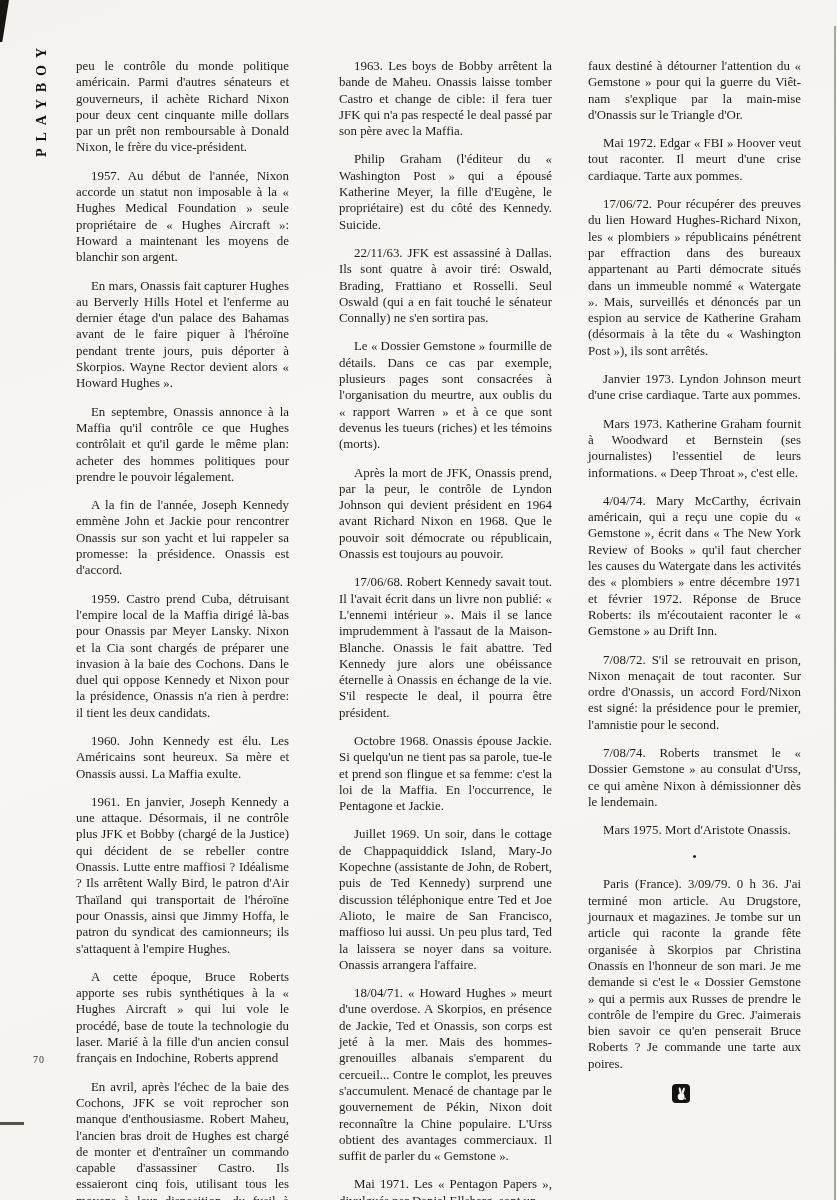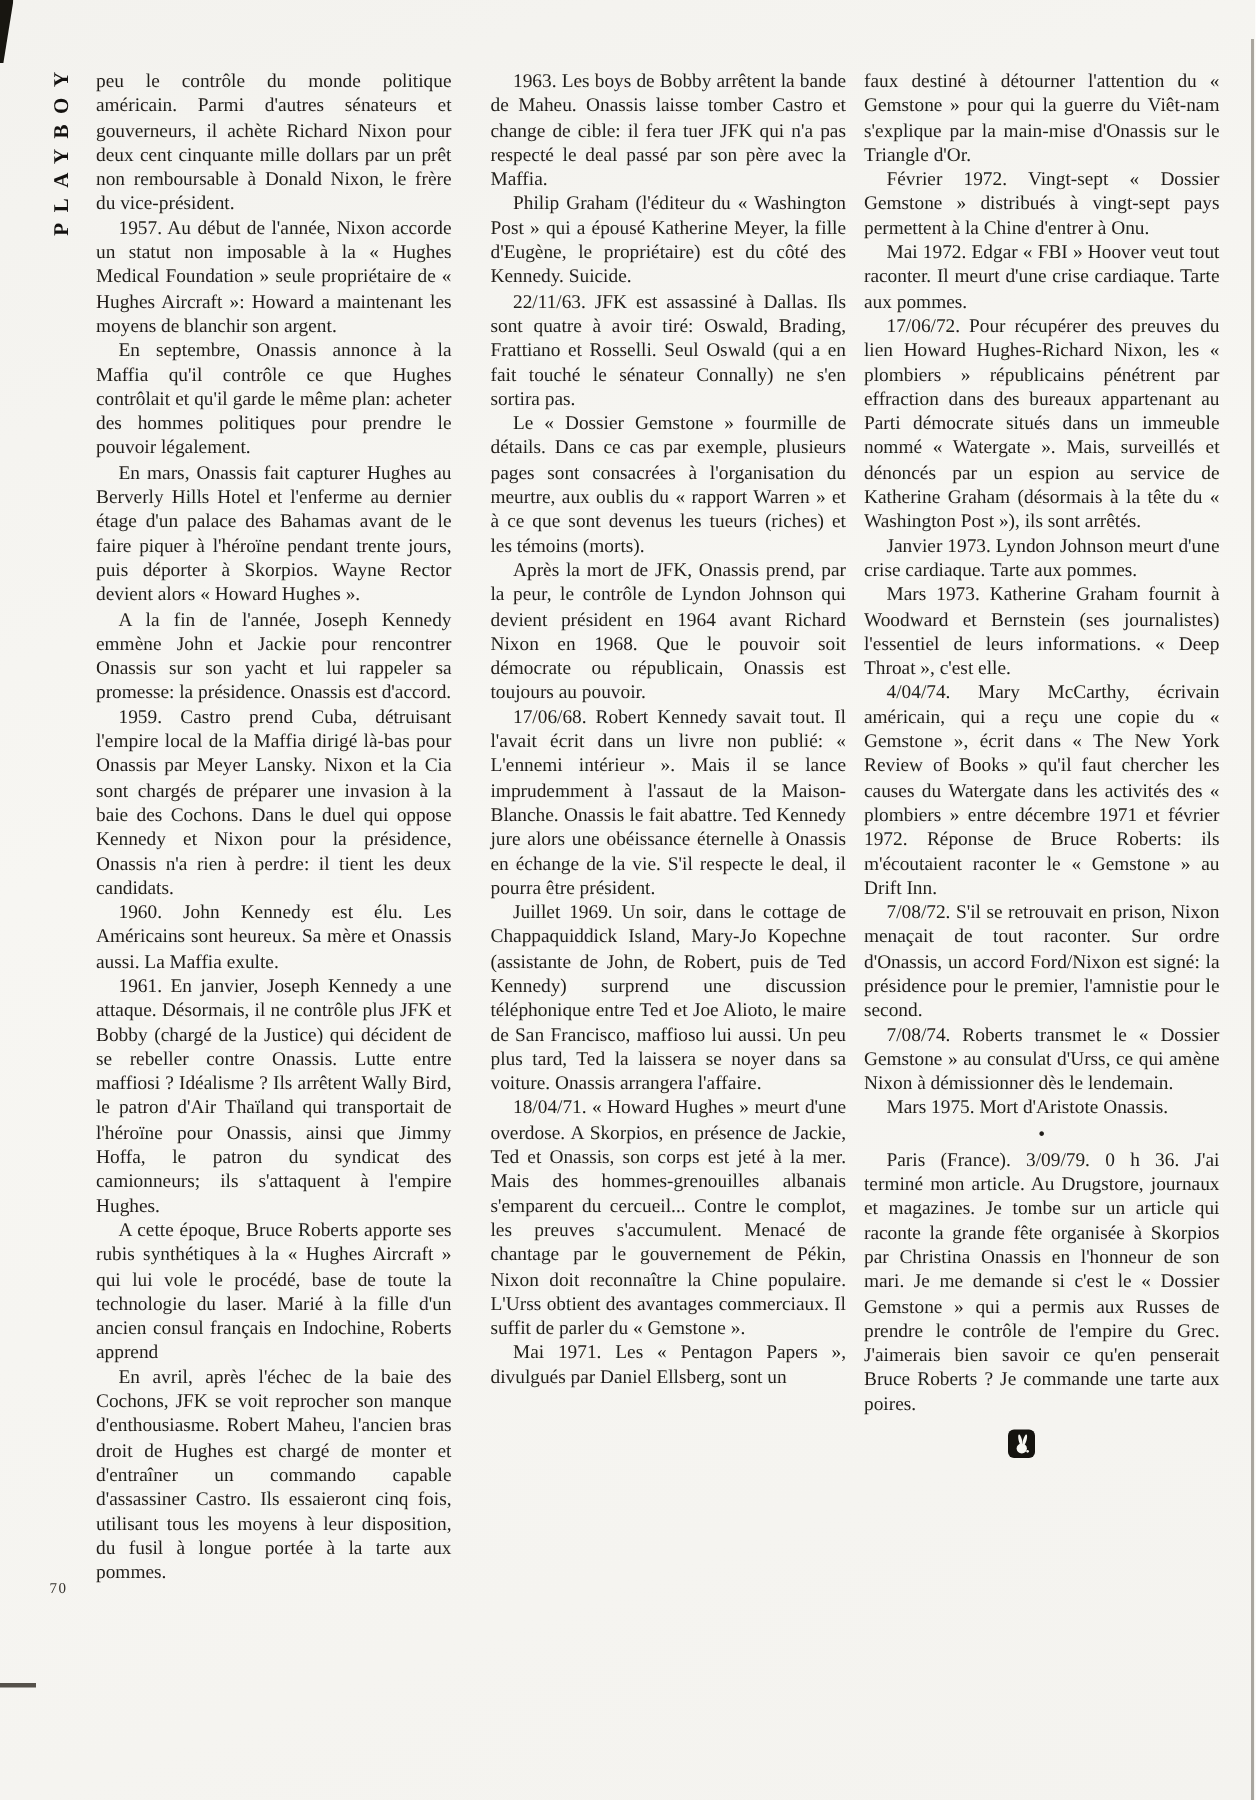--- a/index.html
+++ b/index.html
@@ -23,21 +23,21 @@
   
   .col{
     position:absolute;top:46px;width:237px;
     text-align:justify;
     font-size:12.9px;line-height:16.3px;
     color:#211e1a;
   }
   .col-1{left:64px;}
   .col-2{left:327px;}
   .col-3{left:576px;}
-  .para{margin:0;text-indent:15px;}
+  .para{margin:12px;text-indent:15px;}
   .para.cont{text-indent:0;}
   .ital{}
   .sep-bullet{
     margin:2px 0;text-align:center;text-indent:0;
     font-size:13px;line-height:14px;
   }
   
   .endmark-row{margin-top:9px;margin-left:96px;}
   .endmark{
     width:18px;height:19px;background:#15130f;border-radius:4px;
@@ -73,45 +73,45 @@
   <div class="artifact-right-edge"></div>
   <div class="artifact-bottom-dash"></div>
 
   <div class="spine">
     <span class="spine-text">PLAYBOY</span>
   </div>
 
   <div class="col col-1">
     <p class="para cont">peu le contrôle du monde politique américain. Parmi d'autres sénateurs et gouverneurs, il achète Richard Nixon pour deux cent cinquante mille dollars par un prêt non remboursable à Donald Nixon, le frère du vice-président.</p>
     <p class="para">1957. Au début de l'année, Nixon accorde un statut non imposable à la « Hughes Medical Foundation » seule propriétaire de « Hughes Aircraft »: Howard a maintenant les moyens de blanchir son argent.</p>
+    <p class="para">En mars, Onassis fait capturer Hughes au Berverly Hills Hotel et l'enferme au dernier étage d'un palace des Bahamas avant de le faire piquer à l'héroïne pendant trente jours, puis déporter à Skorpios. Wayne Rector devient alors « Howard Hughes ».</p>
     <p class="para">En septembre, Onassis annonce à la Maffia qu'il contrôle ce que Hughes contrôlait et qu'il garde le même plan: acheter des hommes politiques pour prendre le pouvoir légalement.</p>
-    <p class="para">En mars, Onassis fait capturer Hughes au Berverly Hills Hotel et l'enferme au dernier étage d'un palace des Bahamas avant de le faire piquer à l'héroïne pendant trente jours, puis déporter à Skorpios. Wayne Rector devient alors « Howard Hughes ».</p>
     <p class="para">A la fin de l'année, Joseph Kennedy emmène John et Jackie pour rencontrer Onassis sur son yacht et lui rappeler sa promesse: la présidence. Onassis est d'accord.</p>
     <p class="para">1959. Castro prend Cuba, détruisant l'empire local de la Maffia dirigé là-bas pour Onassis par Meyer Lansky. Nixon et la Cia sont chargés de préparer une invasion à la baie des Cochons. Dans le duel qui oppose Kennedy et Nixon pour la présidence, Onassis n'a rien à perdre: il tient les deux candidats.</p>
     <p class="para">1960. John Kennedy est élu. Les Américains sont heureux. Sa mère et Onassis aussi. La Maffia exulte.</p>
     <p class="para">1961. En janvier, Joseph Kennedy a une attaque. Désormais, il ne contrôle plus JFK et Bobby (chargé de la Justice) qui décident de se rebeller contre Onassis. Lutte entre maffiosi ? Idéalisme ? Ils arrêtent Wally Bird, le patron d'Air Thaïland qui transportait de l'héroïne pour Onassis, ainsi que Jimmy Hoffa, le patron du syndicat des camionneurs; ils s'attaquent à l'empire Hughes.</p>
     <p class="para">A cette époque, Bruce Roberts apporte ses rubis synthétiques à la « Hughes Aircraft » qui lui vole le procédé, base de toute la technologie du laser. Marié à la fille d'un ancien consul français en Indochine, Roberts apprend</p>
     <p class="para">En avril, après l'échec de la baie des Cochons, JFK se voit reprocher son manque d'enthousiasme. Robert Maheu, l'ancien bras droit de Hughes est chargé de monter et d'entraîner un commando capable d'assassiner Castro. Ils essaieront cinq fois, utilisant tous les moyens à leur disposition, du fusil à longue portée à la tarte aux pommes.</p>
   </div>
 
   <div class="col col-2">
     <p class="para">1963. Les boys de Bobby arrêtent la bande de Maheu. Onassis laisse tomber Castro et change de cible: il fera tuer JFK qui n'a pas respecté le deal passé par son père avec la Maffia.</p>
     <p class="para">Philip Graham (l'éditeur du « Washington Post » qui a épousé Katherine Meyer, la fille d'Eugène, le propriétaire) est du côté des Kennedy. Suicide.</p>
     <p class="para">22/11/63. JFK est assassiné à Dallas. Ils sont quatre à avoir tiré: Oswald, Brading, Frattiano et Rosselli. Seul Oswald (qui a en fait touché le sénateur Connally) ne s'en sortira pas.</p>
     <p class="para">Le « Dossier Gemstone » fourmille de détails. Dans ce cas par exemple, plusieurs pages sont consacrées à l'organisation du meurtre, aux oublis du « rapport Warren » et à ce que sont devenus les tueurs (riches) et les témoins (morts).</p>
     <p class="para">Après la mort de JFK, Onassis prend, par la peur, le contrôle de Lyndon Johnson qui devient président en 1964 avant Richard Nixon en 1968. Que le pouvoir soit démocrate ou républicain, Onassis est toujours au pouvoir.</p>
     <p class="para">17/06/68. Robert Kennedy savait tout. Il l'avait écrit dans un livre non publié: « L'ennemi intérieur ». Mais il se lance imprudemment à l'assaut de la Maison-Blanche. Onassis le fait abattre. Ted Kennedy jure alors une obéissance éternelle à Onassis en échange de la vie. S'il respecte le deal, il pourra être président.</p>
+    <p class="para">Octobre 1968. Onassis épouse Jackie. Si quelqu'un ne tient pas sa parole, tue-le et prend son flingue et sa femme: c'est la loi de la Maffia. En l'occurrence, le Pentagone et Jackie.</p>
     <p class="para">Juillet 1969. Un soir, dans le cottage de Chappaquiddick Island, Mary-Jo Kopechne (assistante de John, de Robert, puis de Ted Kennedy) surprend une discussion téléphonique entre Ted et Joe Alioto, le maire de San Francisco, maffioso lui aussi. Un peu plus tard, Ted la laissera se noyer dans sa voiture. Onassis arrangera l'affaire.</p>
     <p class="para">18/04/71. « Howard Hughes » meurt d'une overdose. A Skorpios, en présence de Jackie, Ted et Onassis, son corps est jeté à la mer. Mais des hommes-grenouilles albanais s'emparent du cercueil... Contre le complot, les preuves s'accumulent. Menacé de chantage par le gouvernement de Pékin, Nixon doit reconnaître la Chine populaire. L'Urss obtient des avantages commerciaux. Il suffit de parler du « Gemstone ».</p>
     <p class="para">Mai 1971. Les « Pentagon Papers », divulgués par Daniel Ellsberg, sont un</p>
   </div>
 
   <div class="col col-3">
     <p class="para cont">faux destiné à détourner l'attention du « Gemstone » pour qui la guerre du Viêt-nam s'explique par la main-mise d'Onassis sur le Triangle d'Or.</p>
-    <p class="para">Février 1972. Vingt-sept « Dossier Gemstone » distribués à vingt-sept pays permettent à la Chine d'entrer à Onu.</p>
     <p class="para">Mai 1972. Edgar « FBI » Hoover veut tout raconter. Il meurt d'une crise cardiaque. Tarte aux pommes.</p>
     <p class="para">17/06/72. Pour récupérer des preuves du lien Howard Hughes-Richard Nixon, les « plombiers » républicains pénétrent par effraction dans des bureaux appartenant au Parti démocrate situés dans un immeuble nommé « Watergate ». Mais, surveillés et dénoncés par un espion au service de Katherine Graham (désormais à la tête du « Washington Post »), ils sont arrêtés.</p>
     <p class="para">Janvier 1973. Lyndon Johnson meurt d'une crise cardiaque. Tarte aux pommes.</p>
     <p class="para">Mars 1973. Katherine Graham fournit à Woodward et Bernstein (ses journalistes) l'essentiel de leurs informations. « Deep Throat », c'est elle.</p>
     <p class="para">4/04/74. Mary McCarthy, écrivain américain, qui a reçu une copie du « Gemstone », écrit dans « The New York Review of Books » qu'il faut chercher les causes du Watergate dans les activités des « plombiers » entre décembre 1971 et février 1972. Réponse de Bruce Roberts: ils m'écoutaient raconter le « Gemstone » au Drift Inn.</p>
     <p class="para">7/08/72. S'il se retrouvait en prison, Nixon menaçait de tout raconter. Sur ordre d'Onassis, un accord Ford/Nixon est signé: la présidence pour le premier, l'amnistie pour le second.</p>
     <p class="para">7/08/74. Roberts transmet le « Dossier Gemstone » au consulat d'Urss, ce qui amène Nixon à démissionner dès le lendemain.</p>
     <p class="para">Mars 1975. Mort d'Aristote Onassis.</p>
 
     <p class="sep-bullet">•</p>

